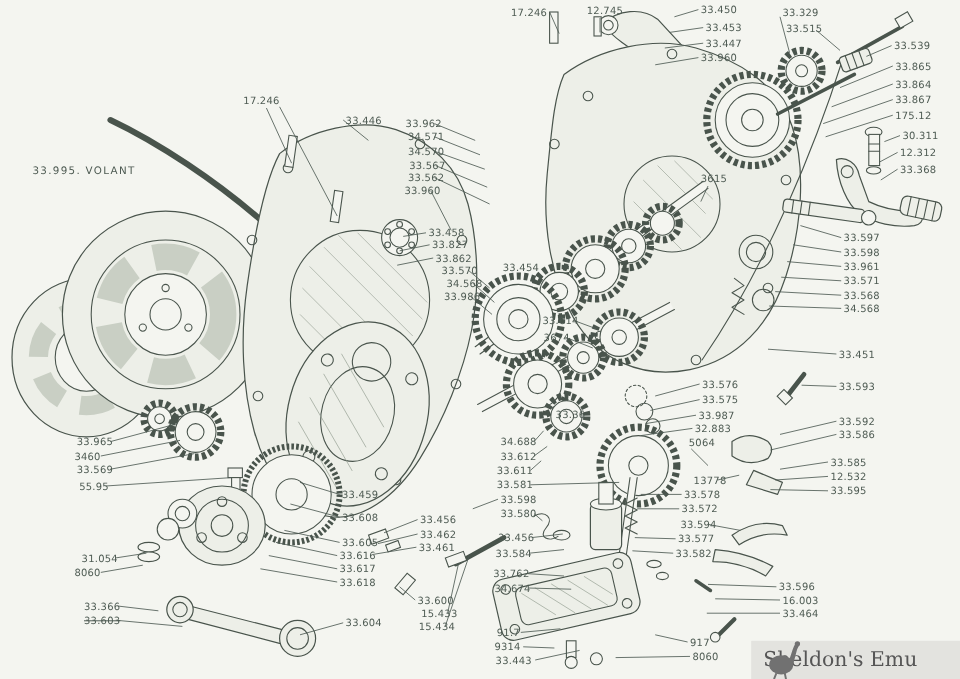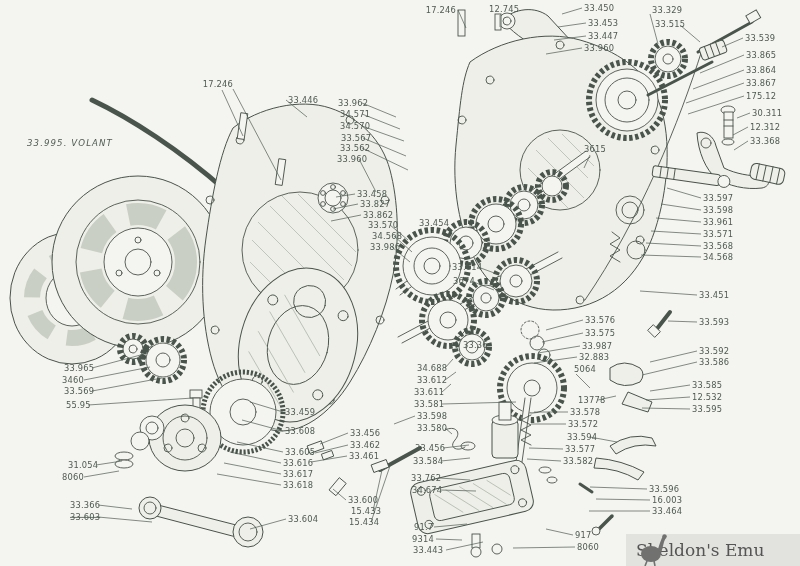--- a/index.html
+++ b/index.html
@@ -9,21 +9,21 @@
   .ink{stroke:var(--ink,#49544c);fill:none;stroke-width:.9;stroke-linecap:round;stroke-linejoin:round;}
   .case{fill:var(--case_fill,#edefe8);stroke:var(--ink,#49544c);stroke-width:1;stroke-linejoin:round;}
   .paperfill{fill:var(--paper,#f4f5f0);stroke:var(--ink,#49544c);stroke-width:.9;}
   .teeth{fill:none;stroke:var(--ink,#49544c);stroke-width:6;stroke-dasharray:3.4 2.6;}
   .fineteeth{fill:none;stroke:var(--ink,#49544c);stroke-width:5;stroke-dasharray:2.2 1.8;}
   .hatch{stroke:#99a296;stroke-width:.55;fill:none;}
   .shade{fill:none;stroke:var(--shade,#c9cfc4);}
   .leader{stroke:var(--label,#4e5b53);stroke-width:.7;fill:none;}
   .plabel{font:8.3px "DejaVu Sans",sans-serif;fill:var(--label,#4e5b53);letter-spacing:.2px;}
   .note{position:absolute;left:27px;top:136px;font-size:8.6px;letter-spacing:1.1px;
-        color:var(--label,#4e5b53);line-height:15px;white-space:nowrap;font-style:italic;}
+        color:var(--label,#4e5b53);line-height:15px;white-space:nowrap;}
   .watermark{position:absolute;right:0;bottom:0;width:174px;height:32px;background:var(--wm_bg,#e2e2de);
              opacity:.95;display:flex;align-items:center;}
   .wmtext{font-family:"DejaVu Serif","Liberation Serif",serif;font-size:17px;color:var(--watermark_text,#4d4d4d);
           padding-left:10px;white-space:nowrap;}
   .wmemu{margin-left:8px;}
 </style>
 </head>
 <body>
 
 <div class="stage">

